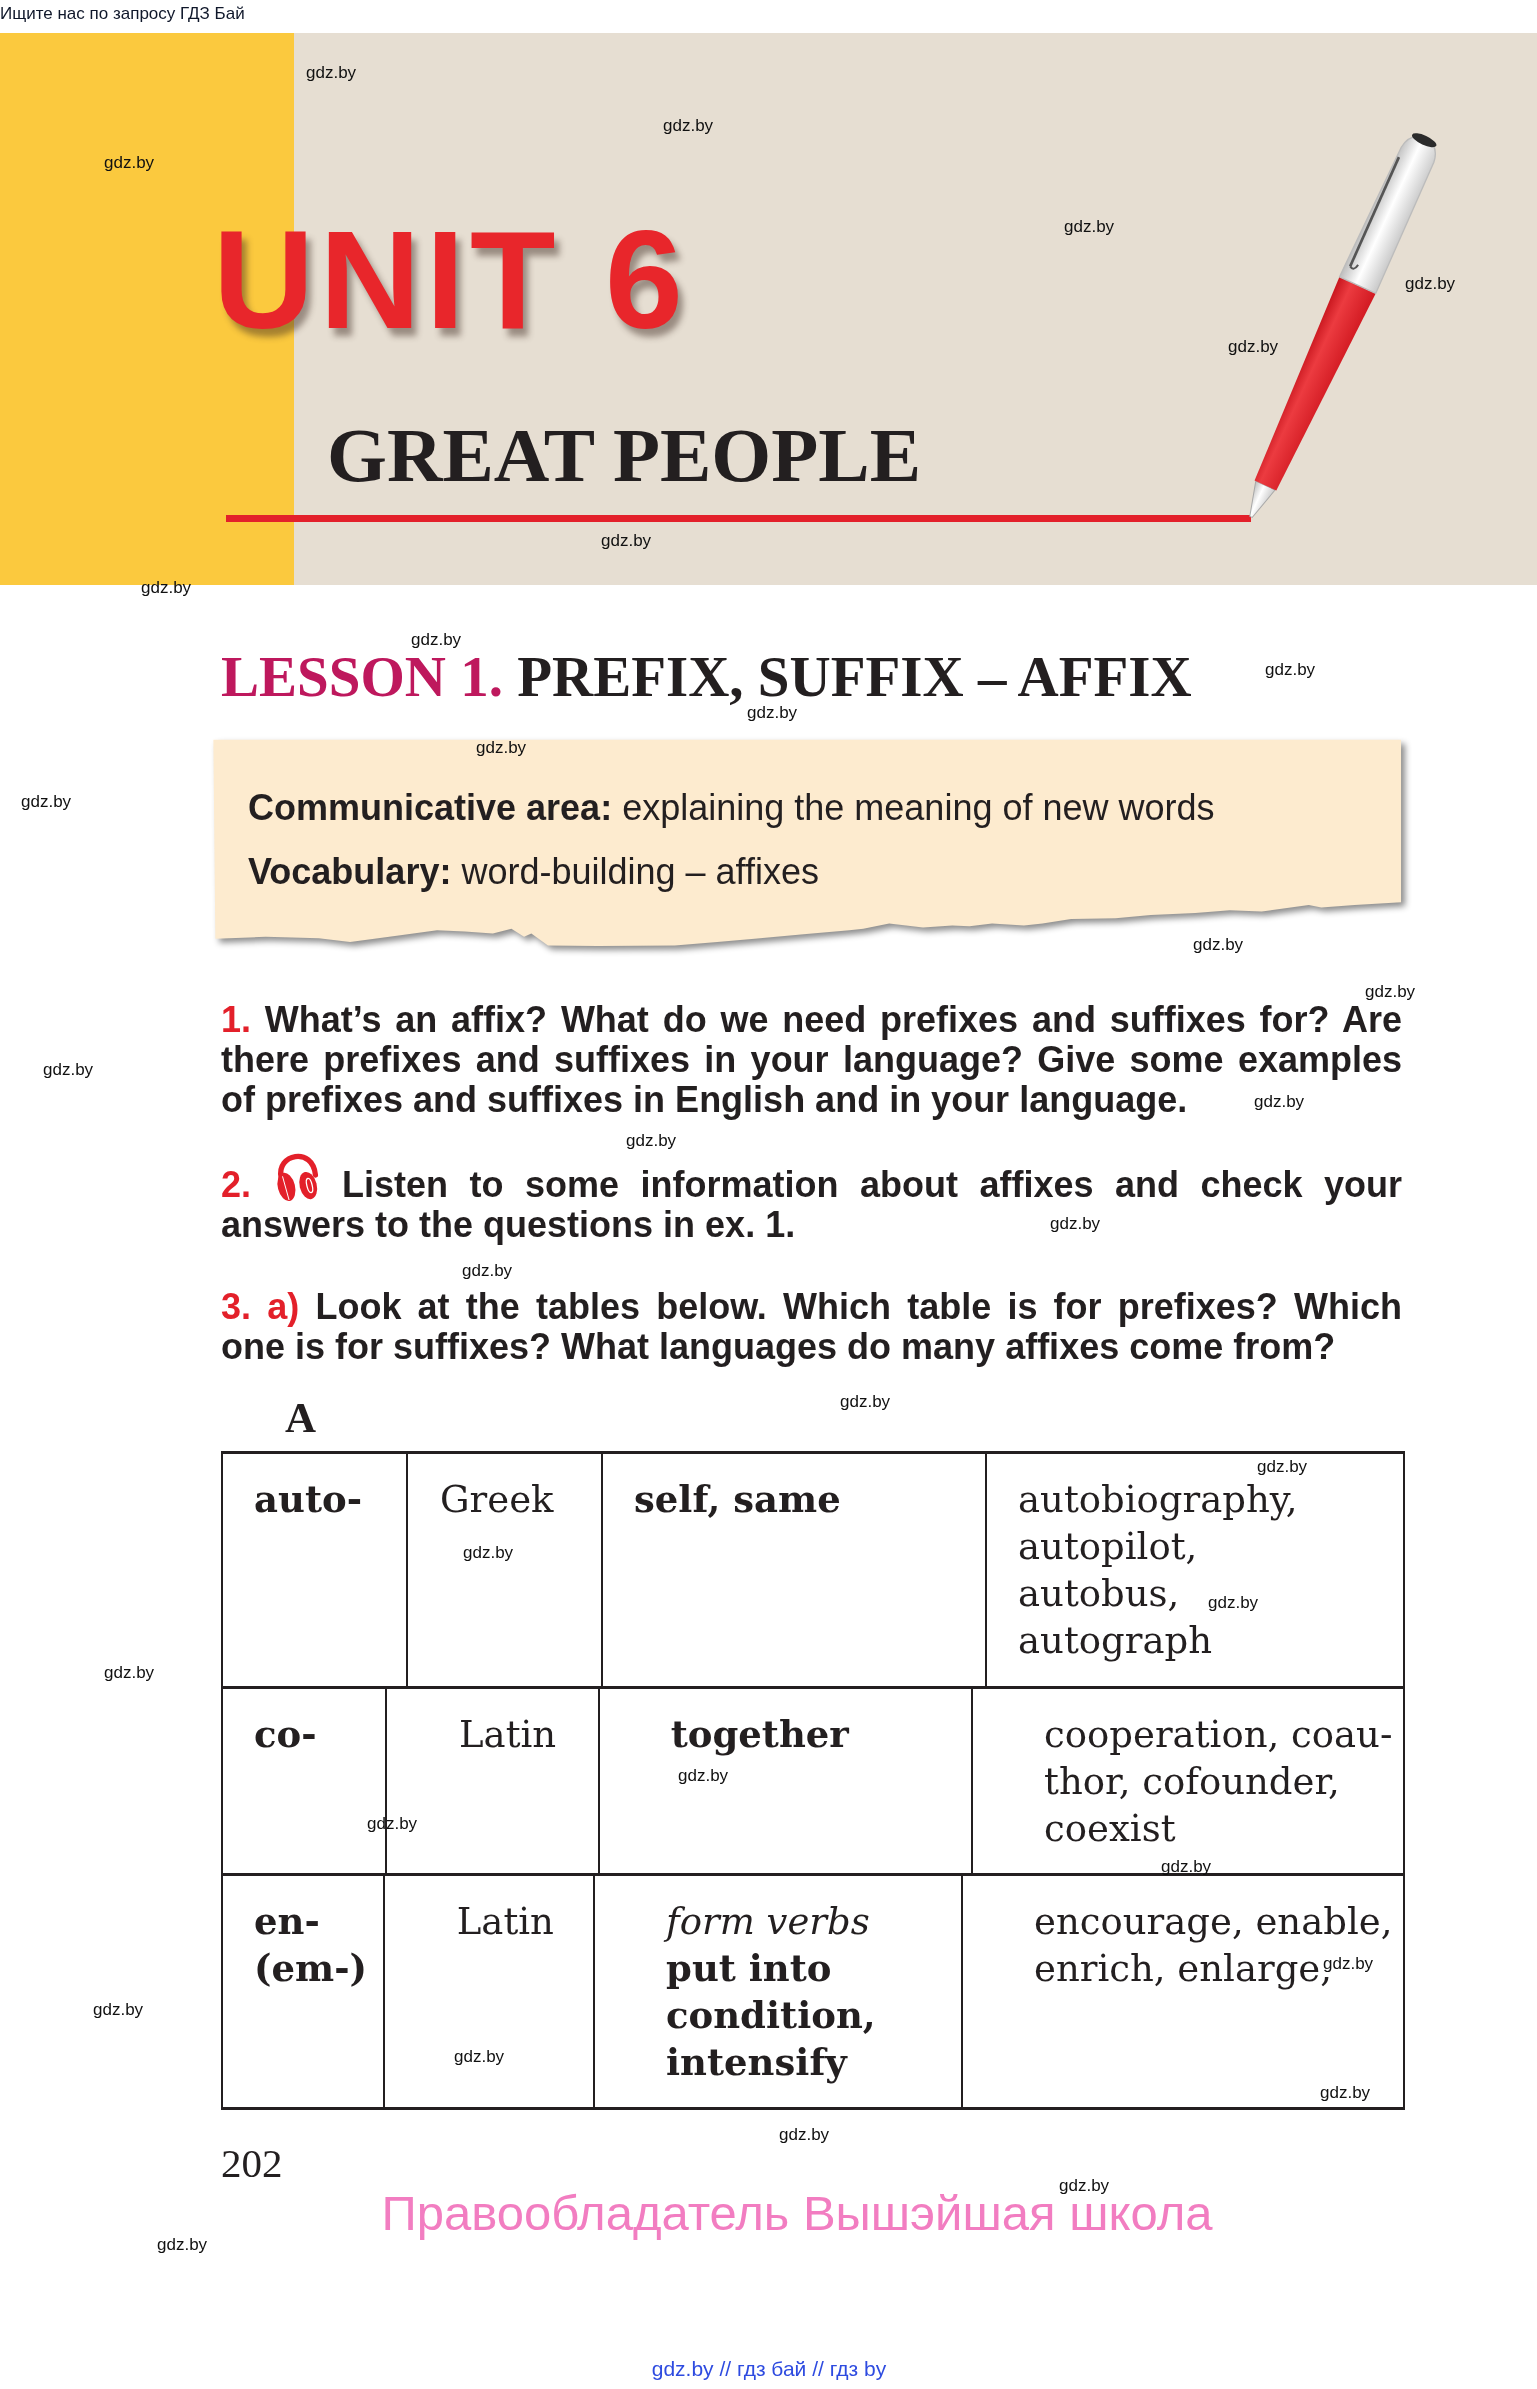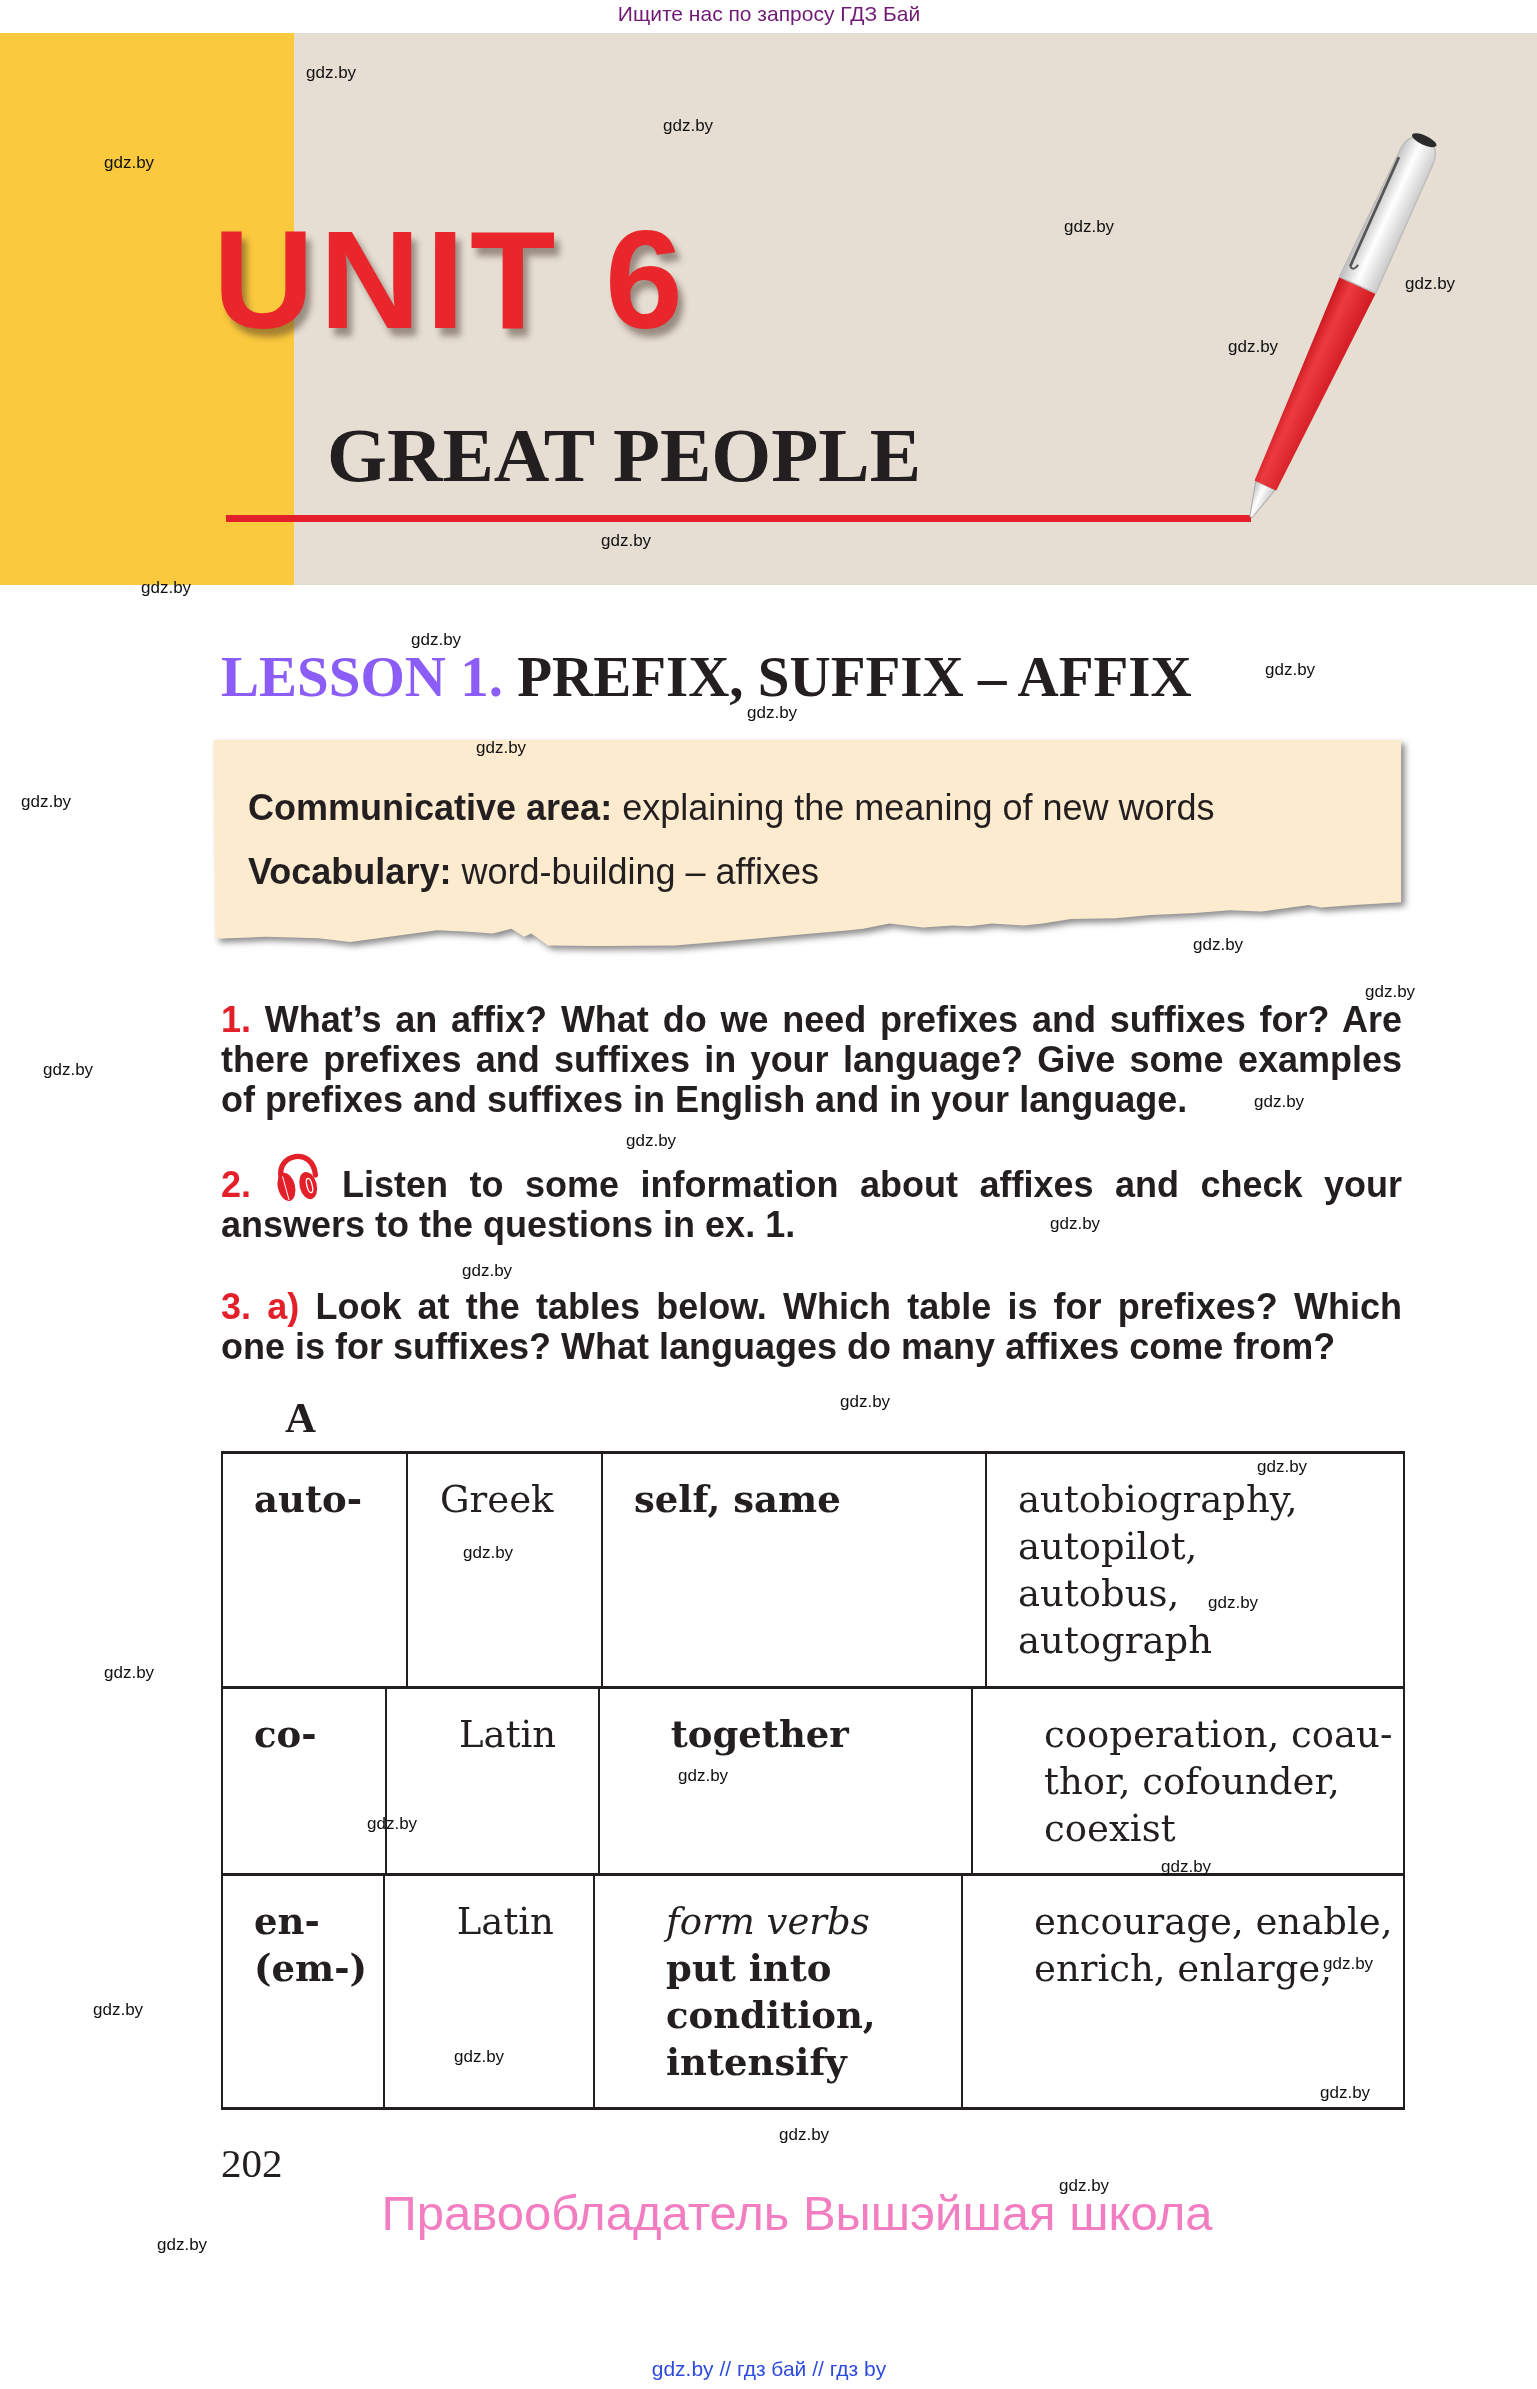--- a/index.html
+++ b/index.html
@@ -3,21 +3,21 @@
 <meta charset="utf-8">
 <style>
   html, body { margin:0; padding:0; }
   body {
     width:1538px; height:2389px; position:relative; overflow:hidden;
     background:#ffffff; color:#231f20;
     font-family:"Liberation Sans", sans-serif;
   }
   .abs { position:absolute; }
 
-  .top-banner { left:0; top:1.3px; width:1538px; text-align:center; font-size:21px; line-height:26.6px; color:#701a75; }
+  .top-banner { left:0; top:1.3px; width:1538px; text-align:left; font-size:17px; line-height:26.6px; color:#0f172a; }
 
   .header-band { left:0; top:33px; width:1538px; height:552px; background:#e6ded2; }
   .orange-strip { left:0; top:33px; width:294px; height:552px; background:#fbc93e; }
   .unit-title {
     left:213px; top:210px; white-space:nowrap;
     font-family:"Liberation Sans", sans-serif; font-weight:bold;
     font-size:140px; line-height:140px; letter-spacing:5.3px;
     color:#e8262b; text-shadow:5.3px 8px 6px rgba(60,40,30,0.45);
   }
   .unit-subtitle {
@@ -26,21 +26,21 @@
     font-size:77px; line-height:77px; color:#231f20;
   }
   .red-rule { left:226px; top:515px; width:1025px; height:6.6px; background:#e3202a; }
   .pen { left:0; top:0; }
 
   .lesson-heading {
     left:221px; top:648px; white-space:nowrap;
     font-family:"Liberation Serif", serif; font-weight:bold;
     font-size:57px; line-height:57px; color:#231f20;
   }
-  .lesson-num { color:#8b5cf6; }
+  .lesson-num { color:#be185d; }
 
   .info-box { left:199px; top:731px; filter:drop-shadow(4px 4.6px 3.3px rgba(0,0,0,0.45)); }
   .info-line { left:248px; font-size:36px; line-height:40px; white-space:nowrap; color:#231f20; }
   .info-line b { font-weight:bold; }
 
   .ex { left:221px; width:1181px; font-weight:bold; font-size:36px; line-height:40px; color:#231f20; }
   .ex .line { text-align:justify; text-align-last:justify; }
   .ex .line.last { text-align-last:left; }
   .num { color:#e3202a; }
   .hp-wrap { display:inline-block; width:48px; height:26.6px; position:relative; vertical-align:baseline; }

